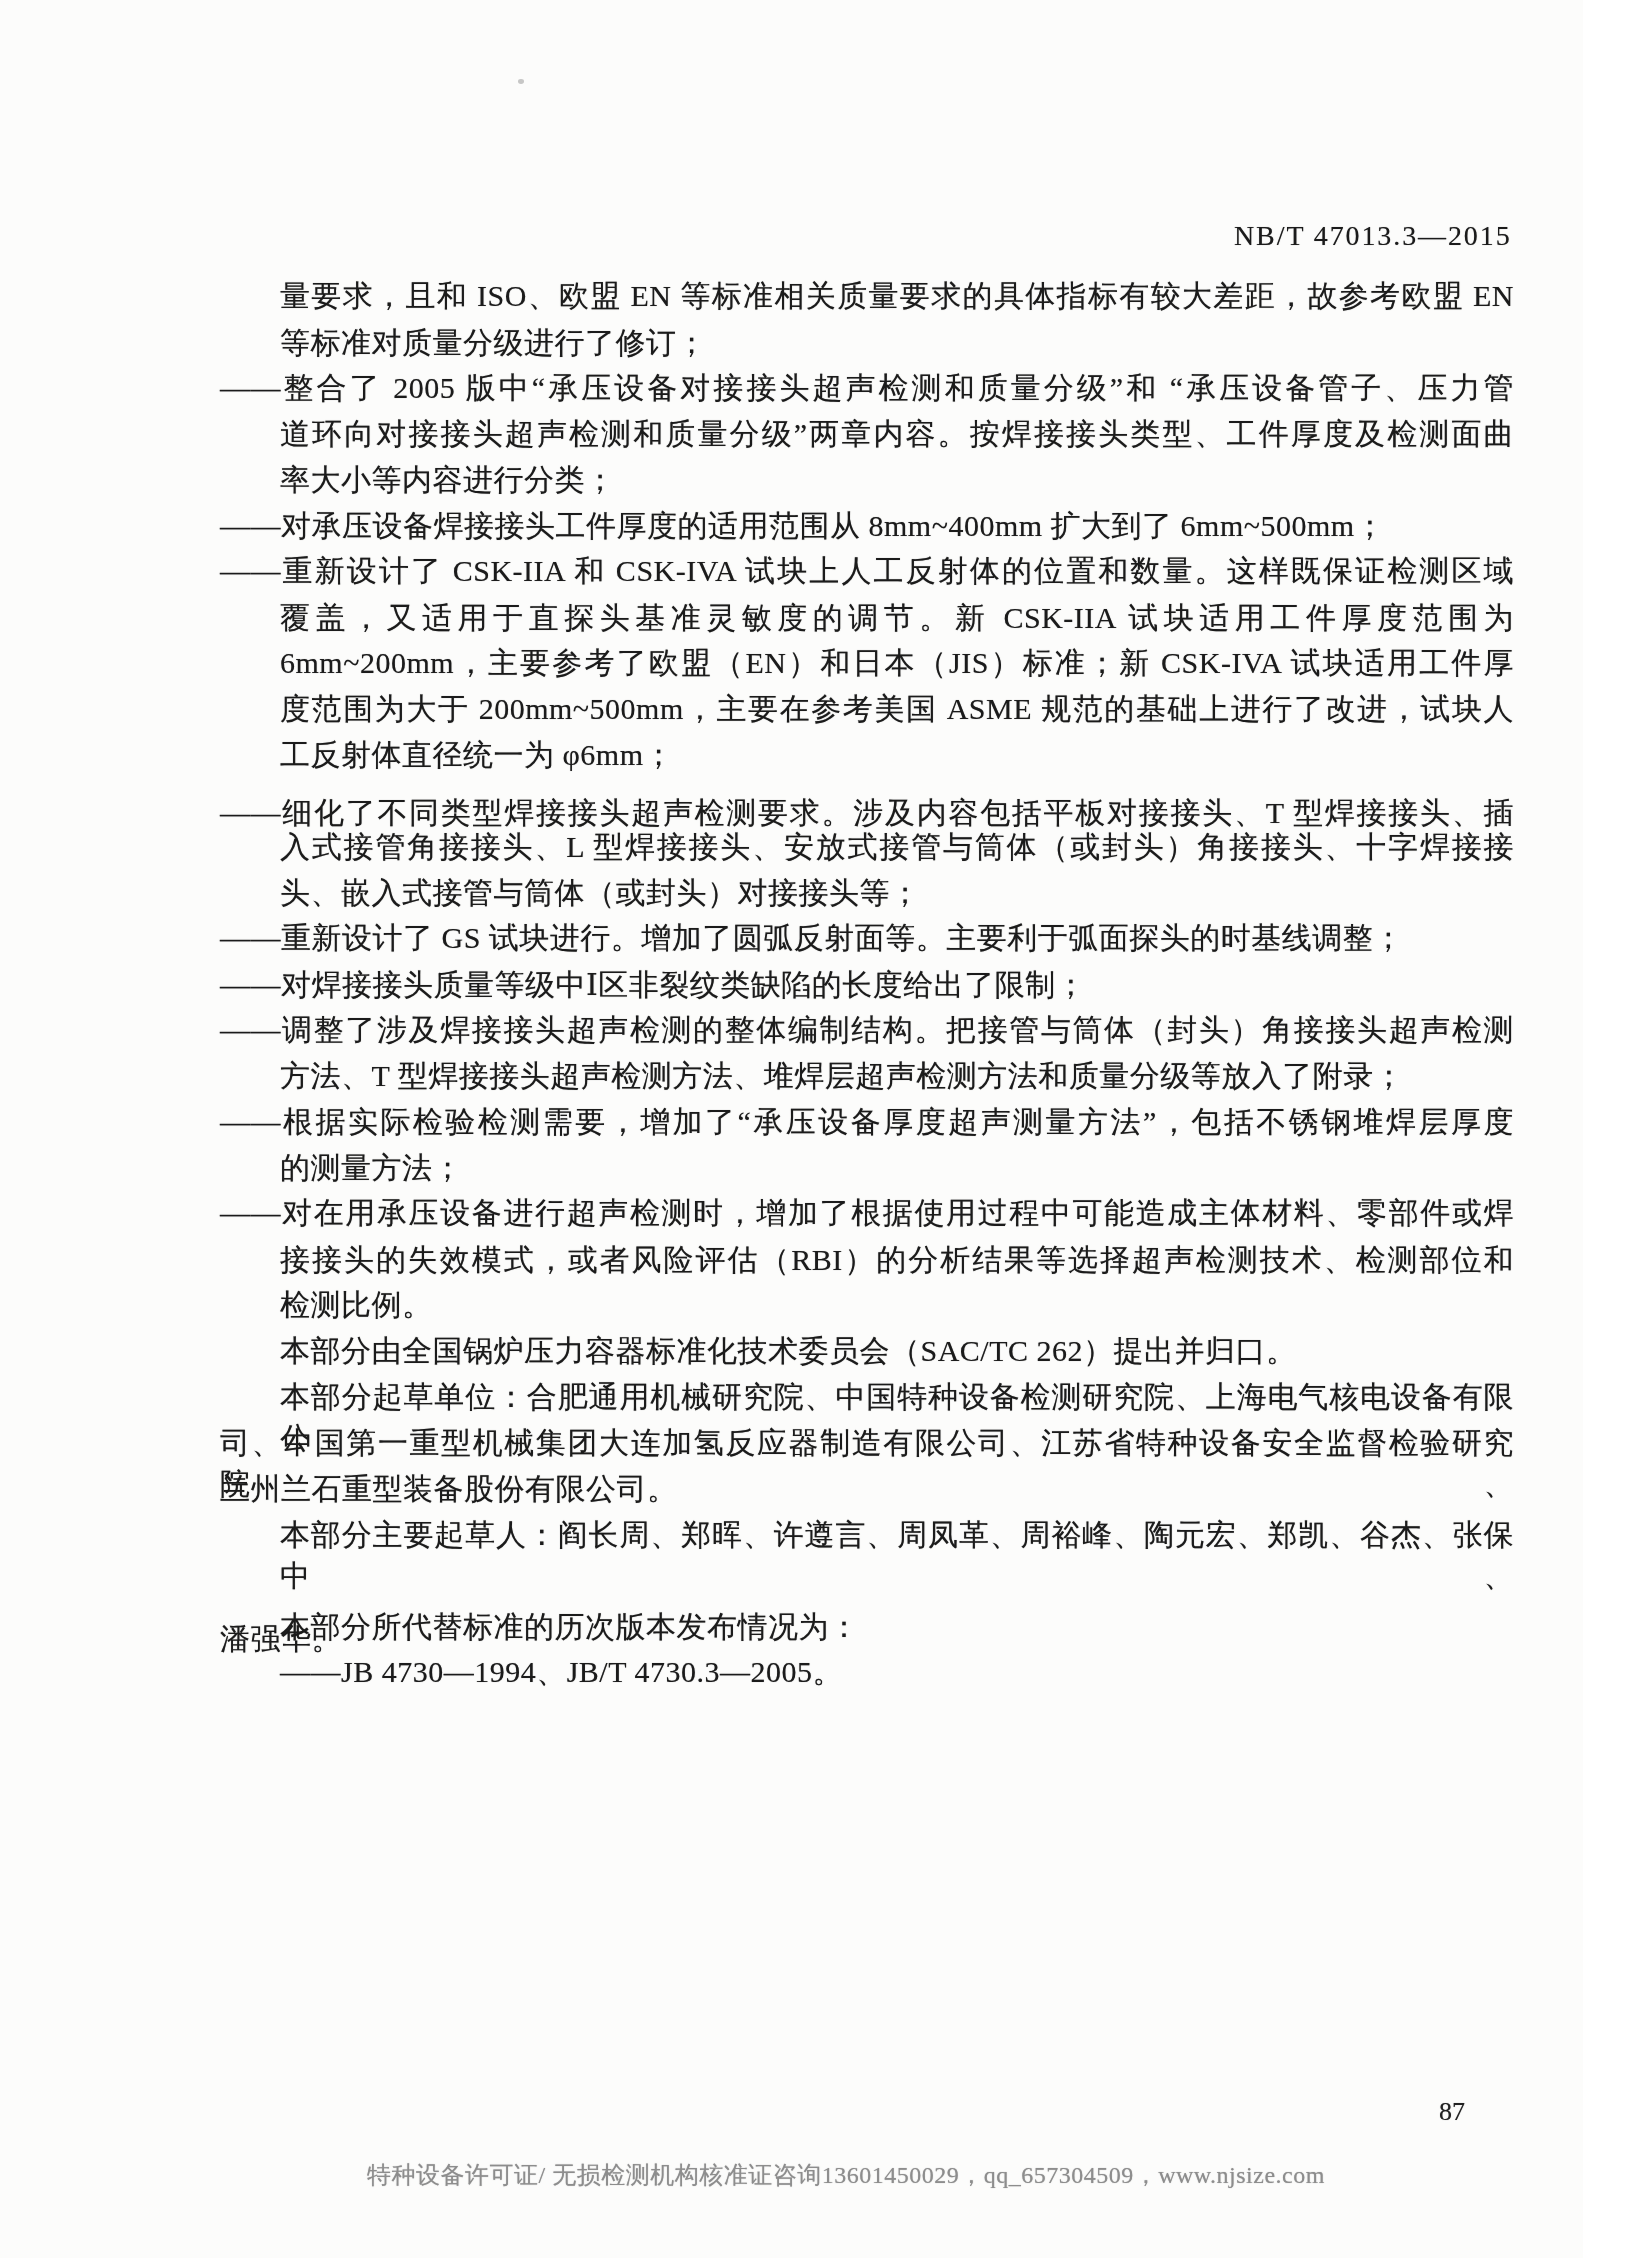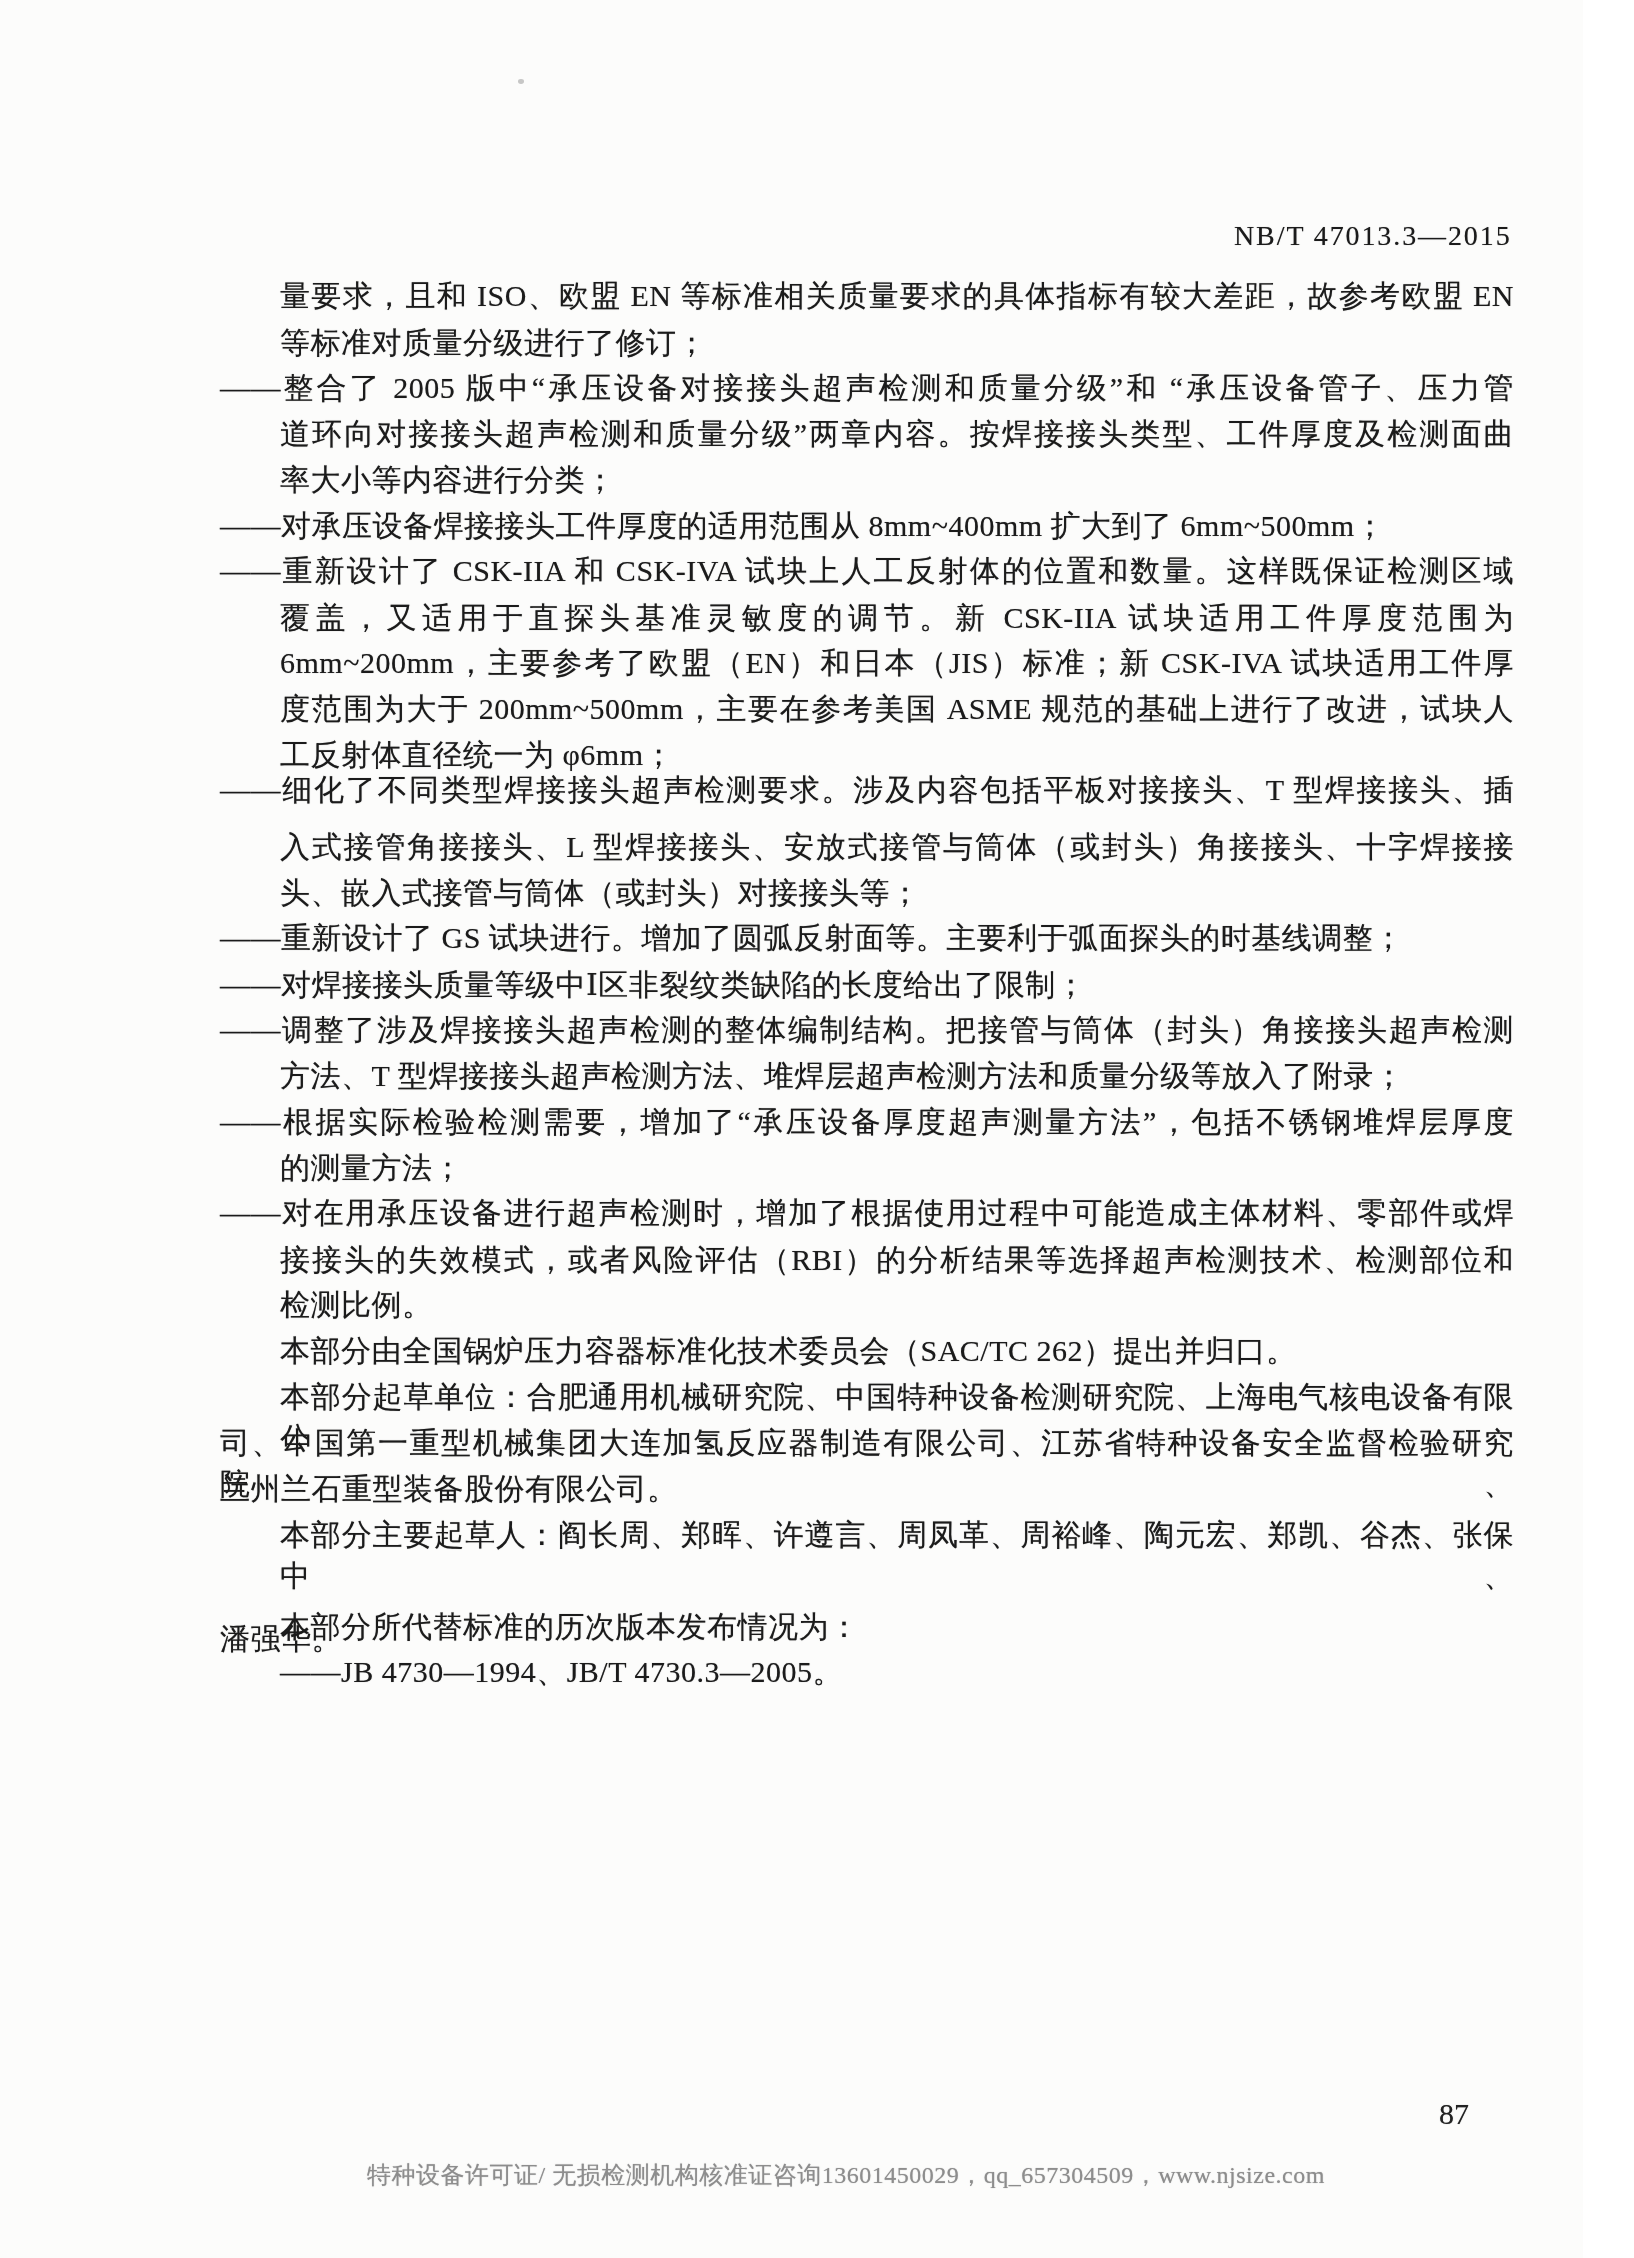--- a/index.html
+++ b/index.html
@@ -35,21 +35,21 @@
     top: 220px;
     font-size: 28px;
     color: #1b1b1b;
     letter-spacing: 1.9px;
     text-shadow: 0 0 0.8px rgba(25,25,25,0.55);
   }
   .pagenum {
     position: absolute;
     left: 1439px;
     top: 2097px;
-    font-size: 30px;
+    font-size: 26px;
     color: #222;
     text-shadow: 0 0 0.8px rgba(25,25,25,0.5);
   }
   .footer {
     position: absolute;
     left: 367px;
     top: 2159px;
     font-size: 24px;
     color: #8d8d8d;
     letter-spacing: 0.5px;
@@ -81,21 +81,21 @@
     <div class="ln x-cont" style="top:322px">等标准对质量分级进行了修订；</div>
     <div class="ln x-left fill" style="top:367px">——整合了 2005 版中“承压设备对接接头超声检测和质量分级”和 “承压设备管子、压力管</div>
     <div class="ln x-cont fill" style="top:413px">道环向对接接头超声检测和质量分级”两章内容。按焊接接头类型、工件厚度及检测面曲</div>
     <div class="ln x-cont" style="top:459px">率大小等内容进行分类；</div>
     <div class="ln x-left" style="top:505px">——对承压设备焊接接头工件厚度的适用范围从 8mm~400mm 扩大到了 6mm~500mm；</div>
     <div class="ln x-left fill" style="top:550px">——重新设计了 CSK-IIA 和 CSK-IVA 试块上人工反射体的位置和数量。这样既保证检测区域</div>
     <div class="ln x-cont fill" style="top:597px">覆盖，又适用于直探头基准灵敏度的调节。新 CSK-IIA 试块适用工件厚度范围为</div>
     <div class="ln x-cont fill" style="top:642px">6mm~200mm，主要参考了欧盟（EN）和日本（JIS）标准；新 CSK-IVA 试块适用工件厚</div>
     <div class="ln x-cont fill" style="top:688px">度范围为大于 200mm~500mm，主要在参考美国 ASME 规范的基础上进行了改进，试块人</div>
     <div class="ln x-cont" style="top:734px">工反射体直径统一为 φ6mm；</div>
-    <div class="ln x-left fill" style="top:769px">——细化了不同类型焊接接头超声检测要求。涉及内容包括平板对接接头、T 型焊接接头、插</div>
+    <div class="ln x-left fill" style="top:792px">——细化了不同类型焊接接头超声检测要求。涉及内容包括平板对接接头、T 型焊接接头、插</div>
     <div class="ln x-cont fill" style="top:826px">入式接管角接接头、L 型焊接接头、安放式接管与筒体（或封头）角接接头、十字焊接接</div>
     <div class="ln x-cont" style="top:872px">头、嵌入式接管与筒体（或封头）对接接头等；</div>
     <div class="ln x-left" style="top:917px">——重新设计了 GS 试块进行。增加了圆弧反射面等。主要利于弧面探头的时基线调整；</div>
     <div class="ln x-left" style="top:964px">——对焊接接头质量等级中Ⅰ区非裂纹类缺陷的长度给出了限制；</div>
     <div class="ln x-left fill" style="top:1009px">——调整了涉及焊接接头超声检测的整体编制结构。把接管与筒体（封头）角接接头超声检测</div>
     <div class="ln x-cont" style="top:1055px">方法、T 型焊接接头超声检测方法、堆焊层超声检测方法和质量分级等放入了附录；</div>
     <div class="ln x-left fill" style="top:1101px">——根据实际检验检测需要，增加了“承压设备厚度超声测量方法”，包括不锈钢堆焊层厚度</div>
     <div class="ln x-cont" style="top:1147px">的测量方法；</div>
     <div class="ln x-left fill" style="top:1192px">——对在用承压设备进行超声检测时，增加了根据使用过程中可能造成主体材料、零部件或焊</div>
     <div class="ln x-cont fill" style="top:1239px">接接头的失效模式，或者风险评估（RBI）的分析结果等选择超声检测技术、检测部位和</div>

